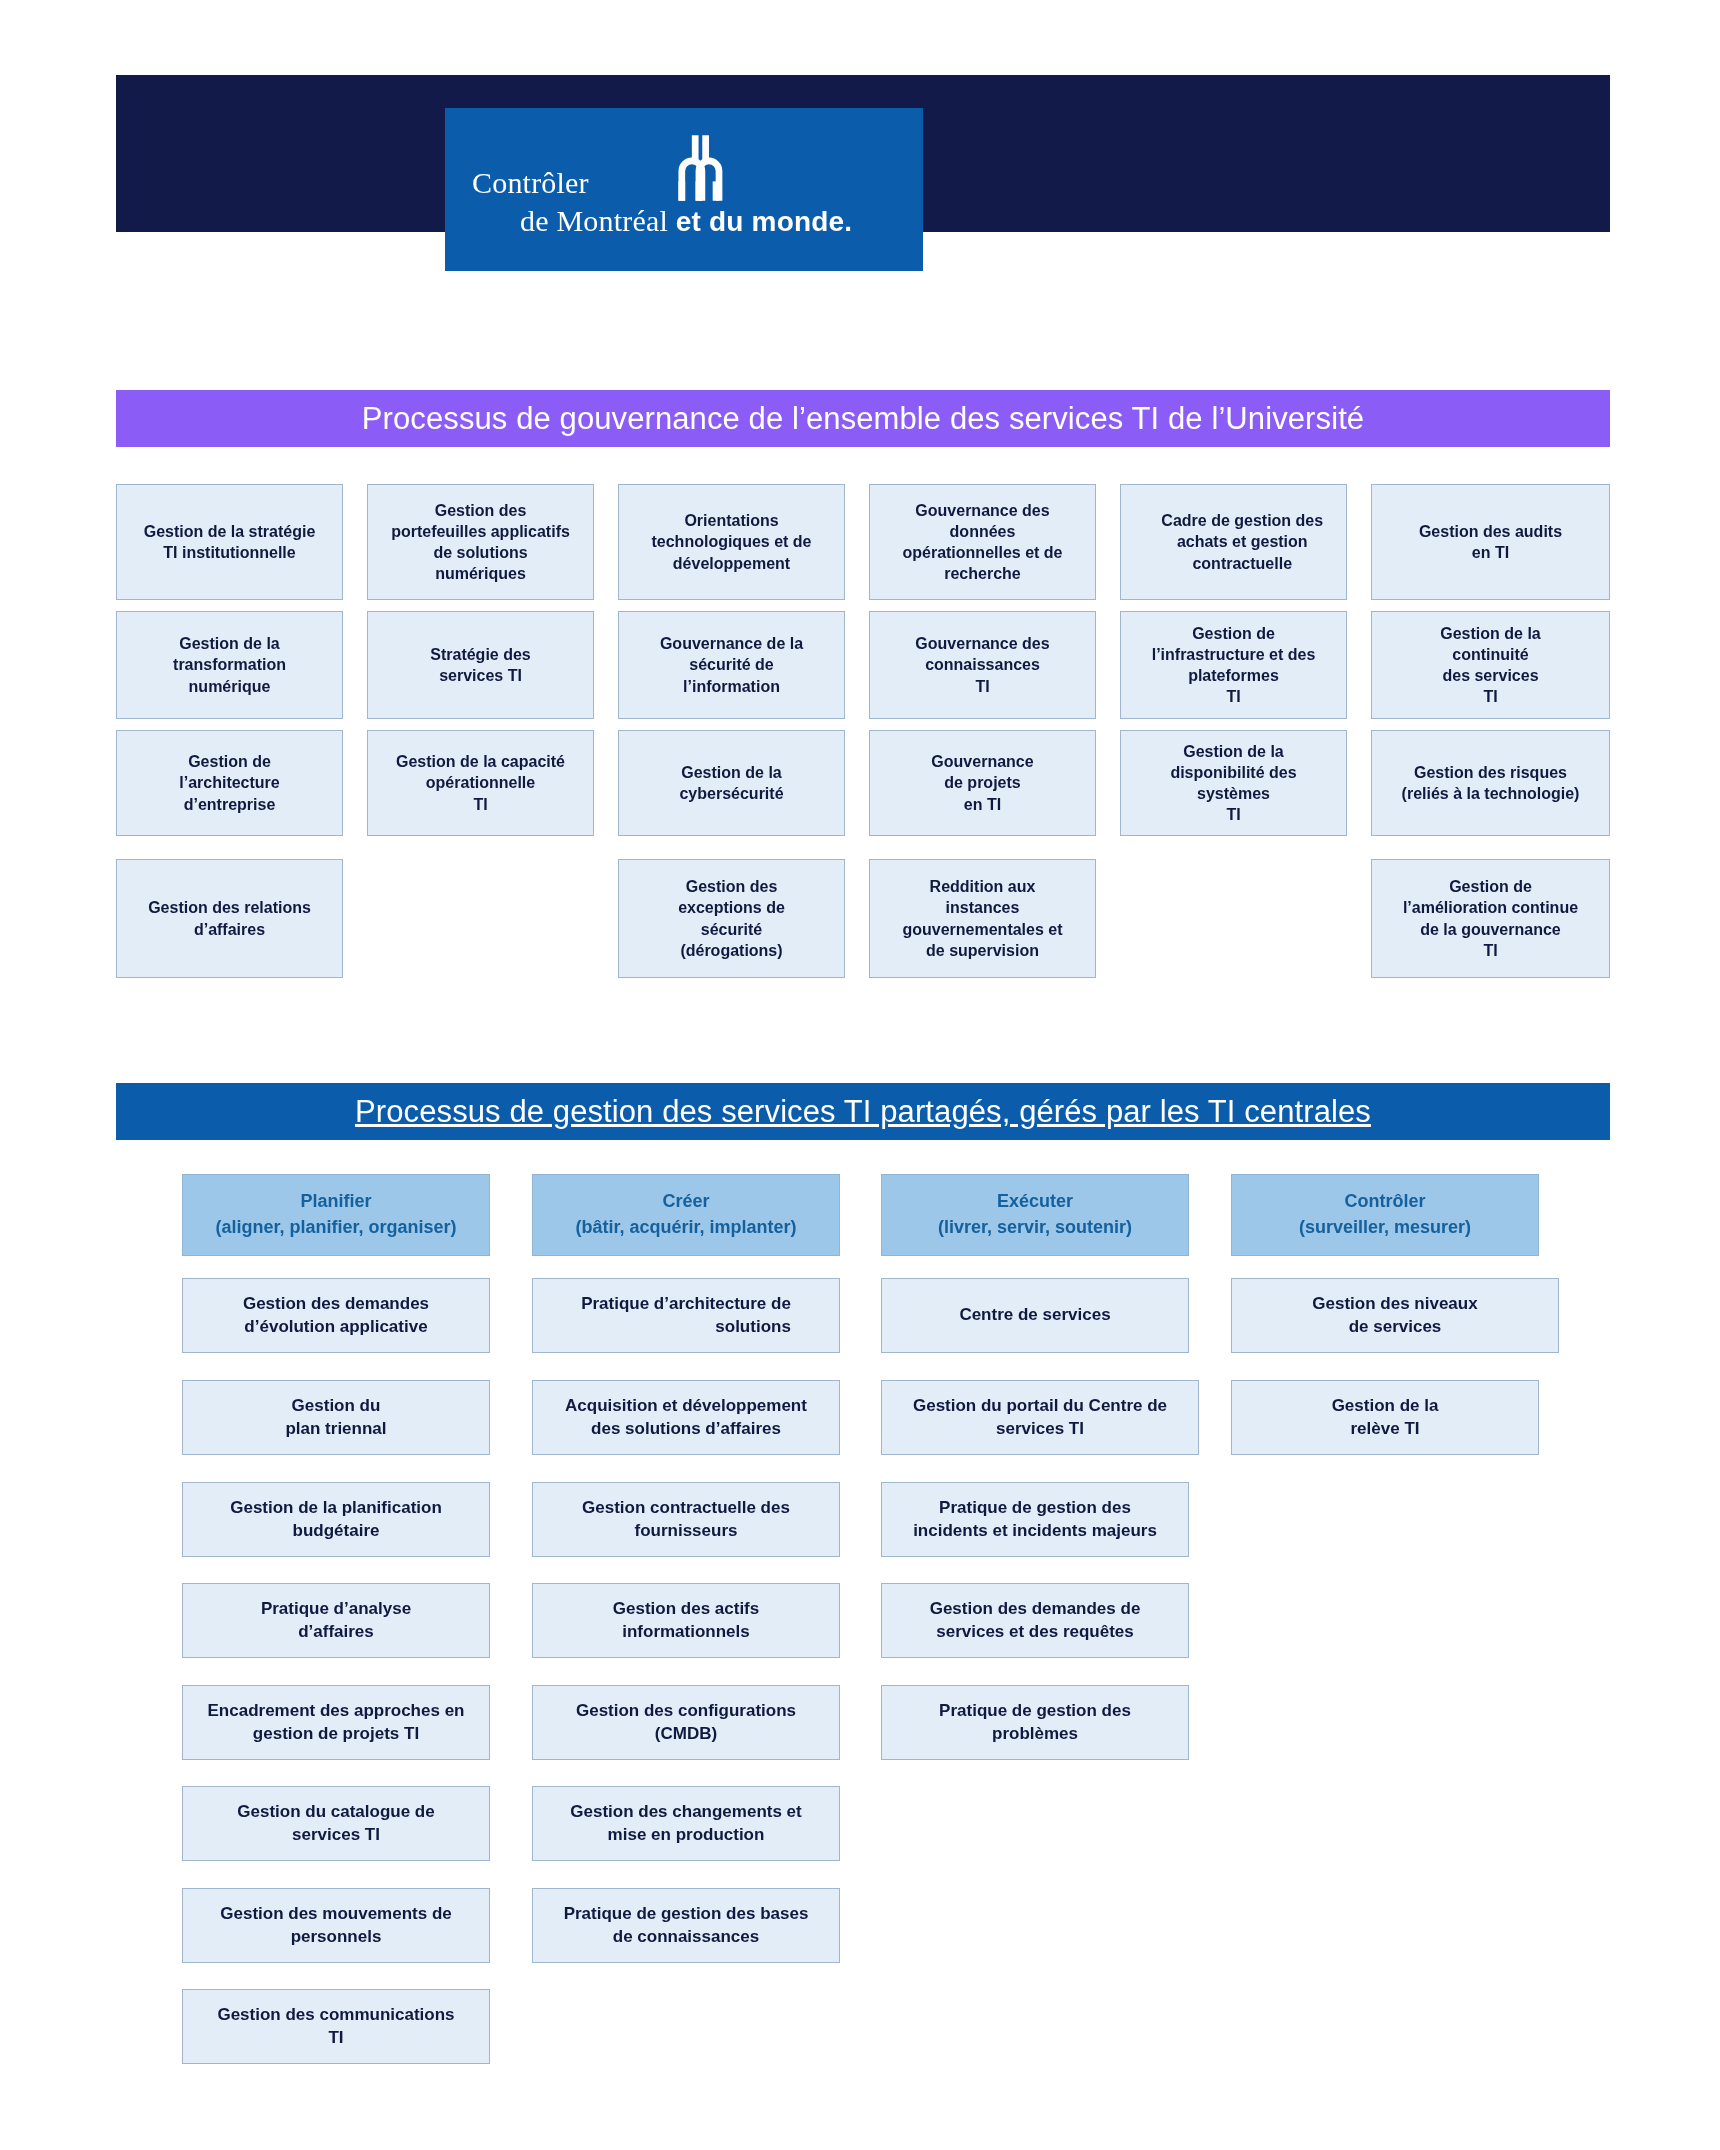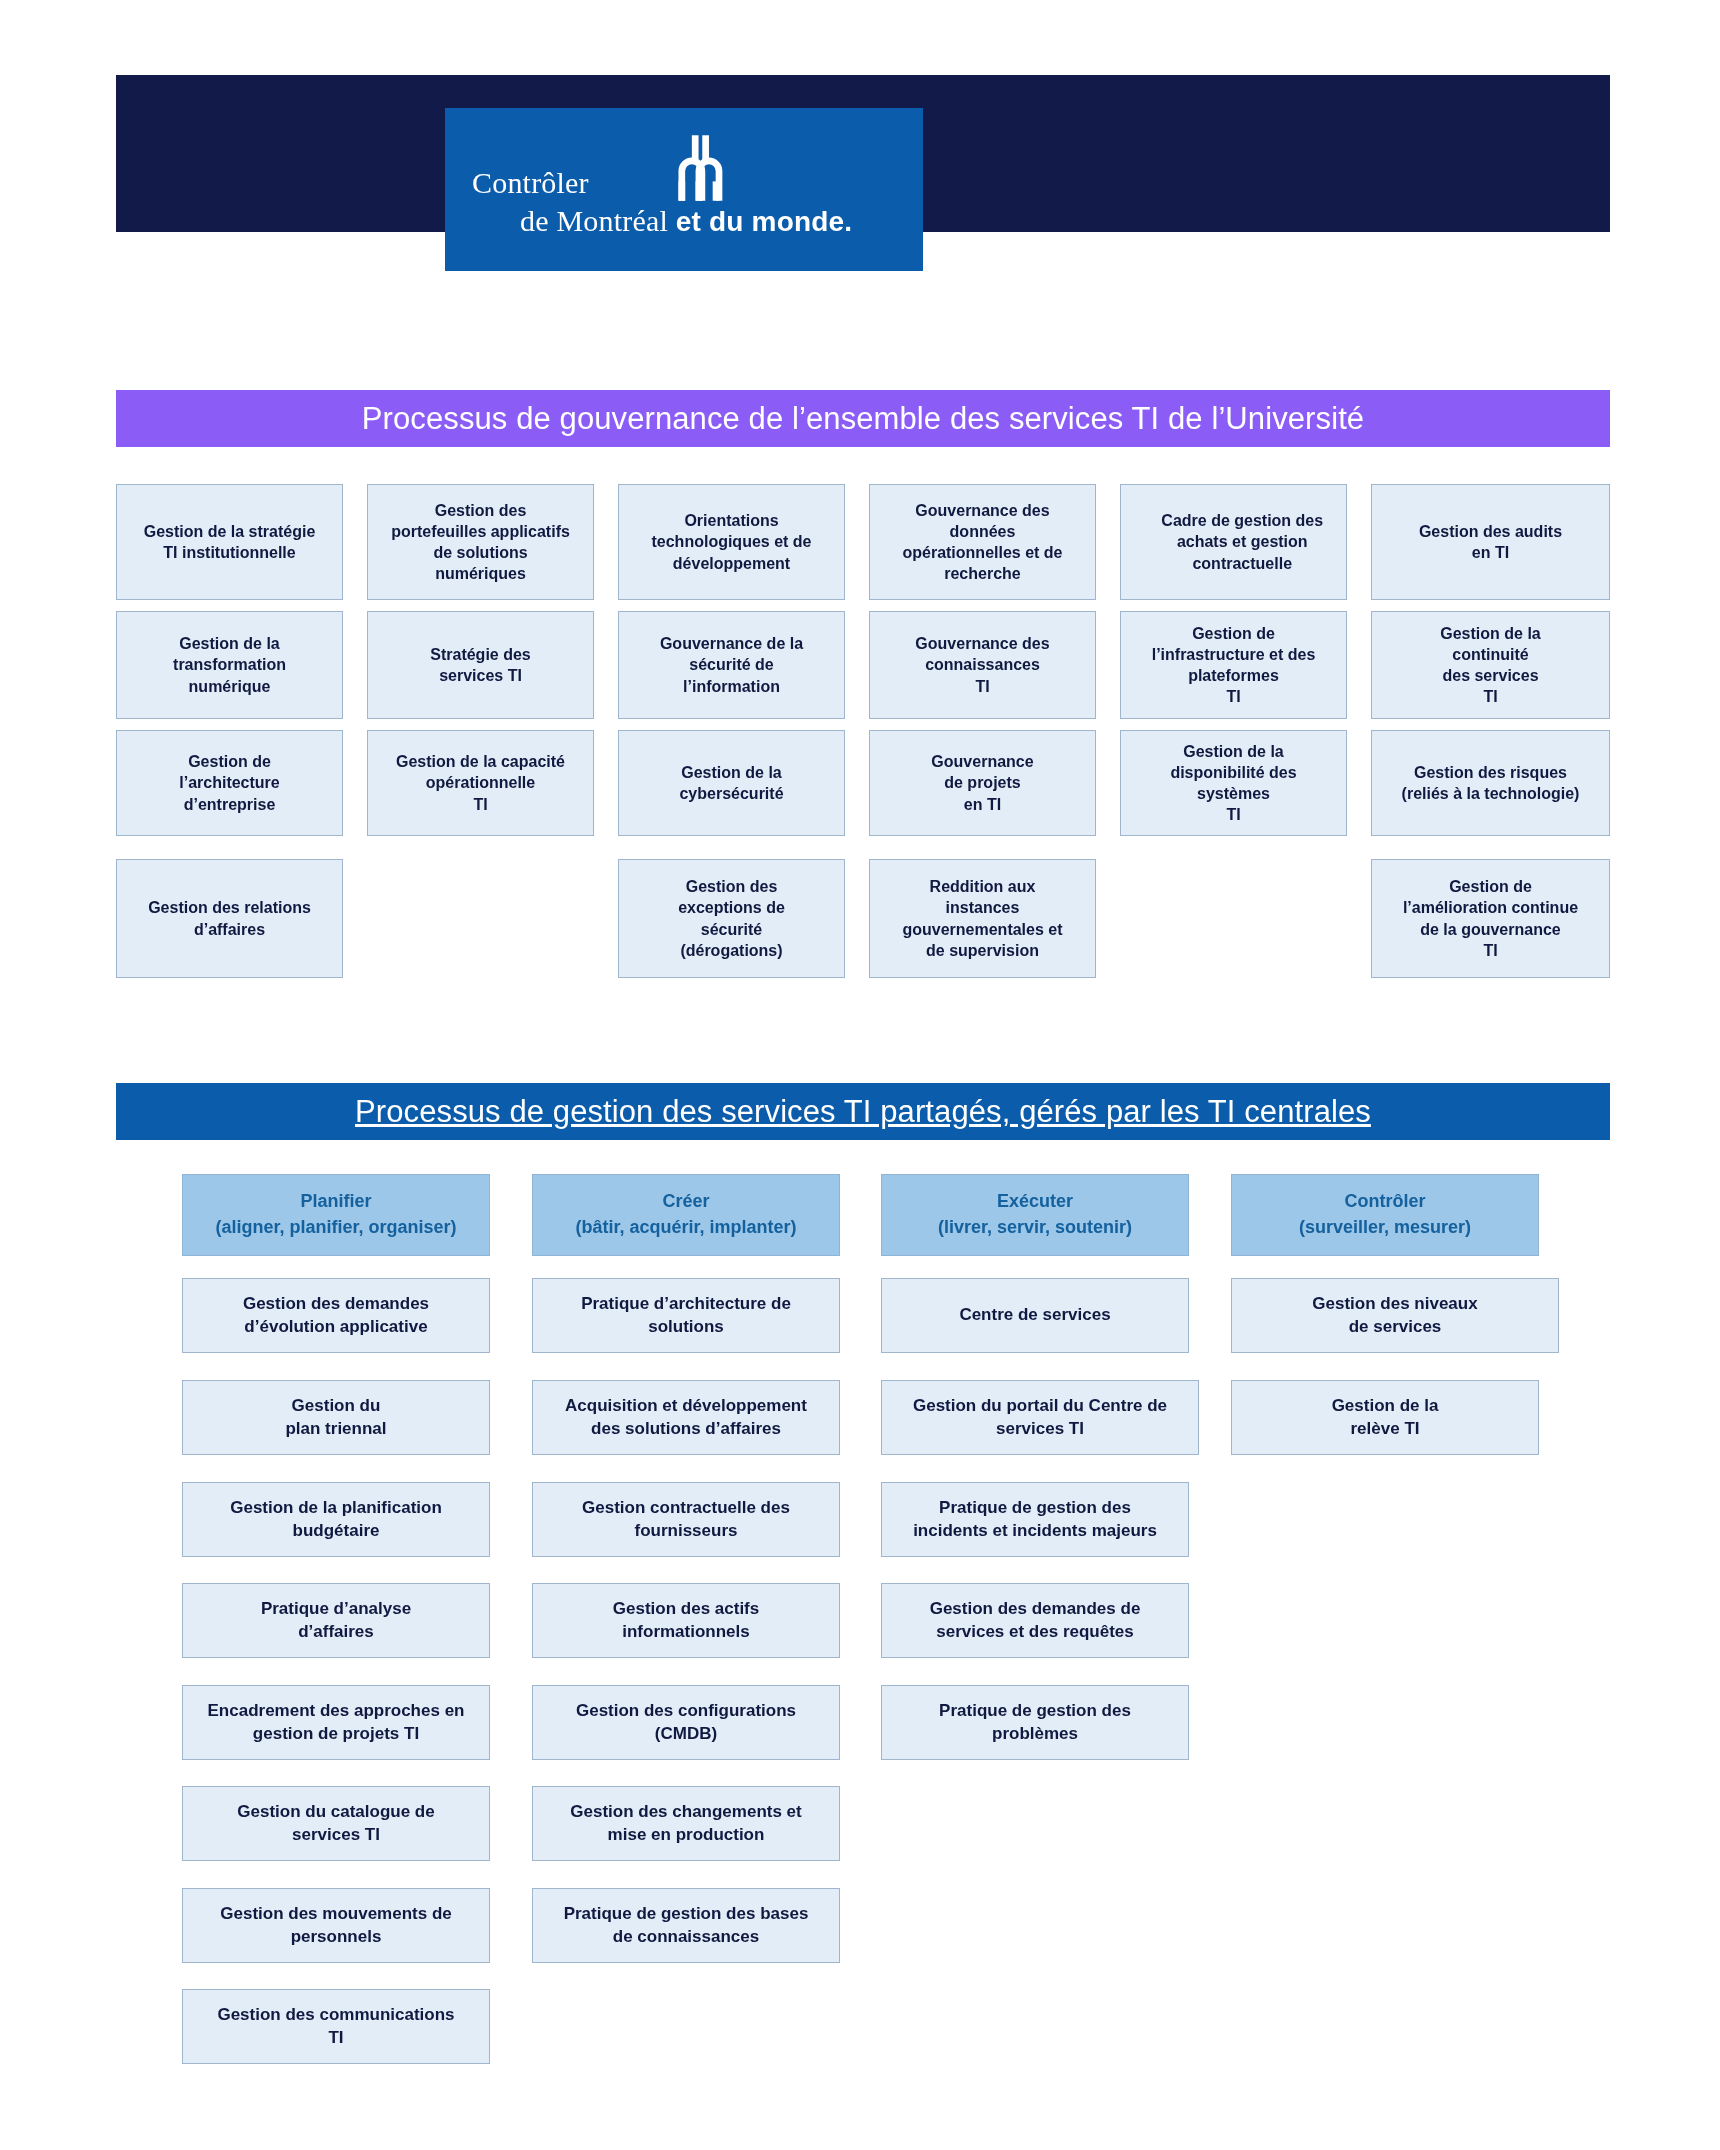--- a/index.html
+++ b/index.html
@@ -254,21 +254,21 @@
 personnels</span>
     </div>
     <div class="pbox svc-box" style="left: 182px; top: 1989px; width: 308px; height: 75px;">
       <span style="white-space: pre-line;">Gestion des communications
 TI</span>
     </div>
     <div class="col-head" style="left: 532px; top: 1174px; width: 308px; height: 82px;">
       <span style="white-space: pre-line;">Créer
 (bâtir, acquérir, implanter)</span>
     </div>
-    <div class="pbox svc-box" style="left: 532px; top: 1278px; width: 308px; height: 75px;">
+    <div class="pbox svc-box" style="left: 532px; top: 1278px; width: 308px; height: 75px; text-align: right;">
       <span style="white-space: pre-line;">Pratique d’architecture de
 solutions</span>
     </div>
     <div class="pbox svc-box" style="left: 532px; top: 1380px; width: 308px; height: 75px;">
       <span style="white-space: pre-line;">Acquisition et développement
 des solutions d’affaires</span>
     </div>
     <div class="pbox svc-box" style="left: 532px; top: 1482px; width: 308px; height: 75px;">
       <span style="white-space: pre-line;">Gestion contractuelle des
 fournisseurs</span>

